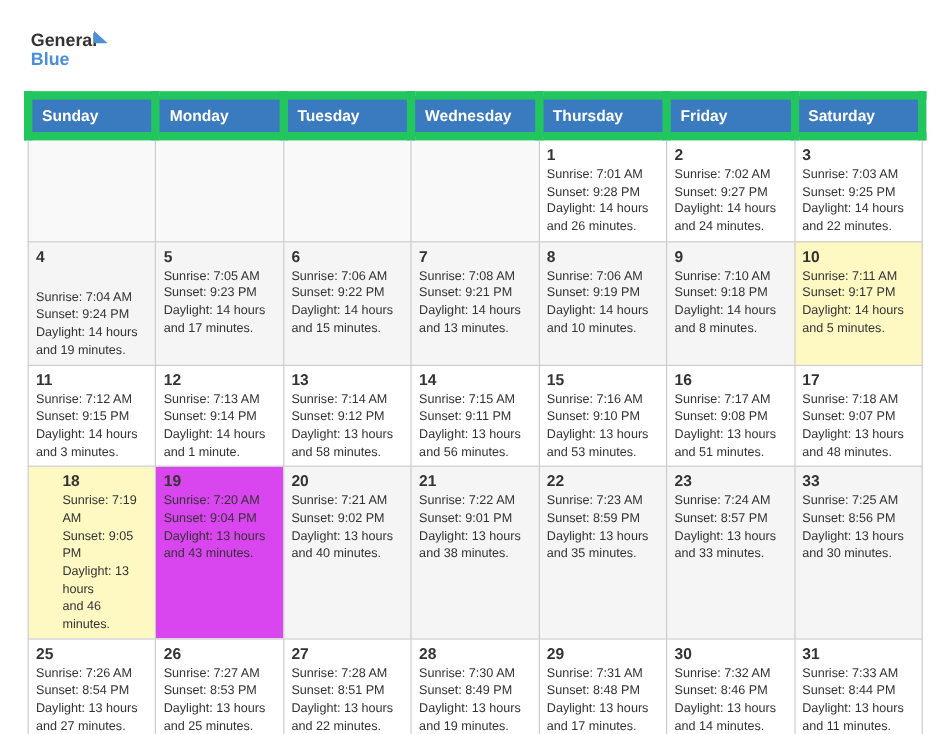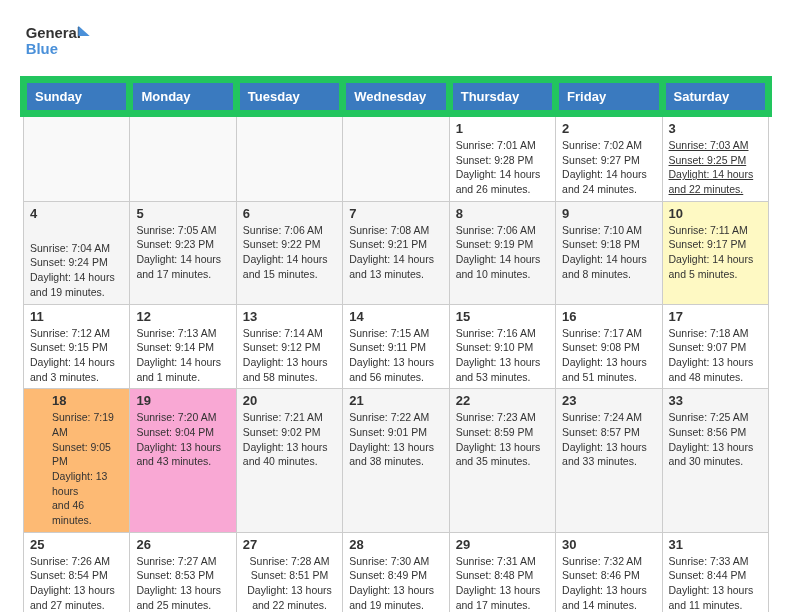--- a/index.html
+++ b/index.html
@@ -125,21 +125,21 @@
         </td>
         <td>
           <span class="day-num">2</span>
           <div class="day-info" style="white-space: pre-line;">Sunrise: 7:02 AM
 Sunset: 9:27 PM
 Daylight: 14 hours
 and 24 minutes.</div>
         </td>
         <td>
           <span class="day-num">3</span>
-          <div class="day-info" style="white-space: pre-line; text-decoration: underline;">Sunrise: 7:03 AM
+          <div class="day-info" style="white-space: pre-line;">Sunrise: 7:03 AM
 Sunset: 9:25 PM
 Daylight: 14 hours
 and 22 minutes.</div>
         </td>
       </tr>
       <tr>
         <td style="background: rgb(245, 245, 245);">
           <span class="day-num">4</span>
           <div class="day-info" style="white-space: pre-line; margin-top: 20px;">Sunrise: 7:04 AM
 Sunset: 9:24 PM
@@ -234,28 +234,28 @@
         </td>
         <td>
           <span class="day-num">17</span>
           <div class="day-info" style="white-space: pre-line;">Sunrise: 7:18 AM
 Sunset: 9:07 PM
 Daylight: 13 hours
 and 48 minutes.</div>
         </td>
       </tr>
       <tr>
-        <td style="background: #fdba74; padding-left: 28px;">
+        <td style="background: #fef9c3; padding-left: 28px;">
           <span class="day-num">18</span>
           <div class="day-info" style="white-space: pre-line;">Sunrise: 7:19 AM
 Sunset: 9:05 PM
 Daylight: 13 hours
 and 46 minutes.</div>
         </td>
-        <td style="background: #f9a8d4;">
+        <td style="background: #d946ef;">
           <span class="day-num">19</span>
           <div class="day-info" style="white-space: pre-line;">Sunrise: 7:20 AM
 Sunset: 9:04 PM
 Daylight: 13 hours
 and 43 minutes.</div>
         </td>
         <td style="background: rgb(245, 245, 245);">
           <span class="day-num">20</span>
           <div class="day-info" style="white-space: pre-line;">Sunrise: 7:21 AM
 Sunset: 9:02 PM
@@ -301,21 +301,21 @@
         </td>
         <td>
           <span class="day-num">26</span>
           <div class="day-info" style="white-space: pre-line;">Sunrise: 7:27 AM
 Sunset: 8:53 PM
 Daylight: 13 hours
 and 25 minutes.</div>
         </td>
         <td>
           <span class="day-num">27</span>
-          <div class="day-info" style="white-space: pre-line; text-align: center;">Sunrise: 7:28 AM
+          <div class="day-info" style="white-space: pre-line;">Sunrise: 7:28 AM
 Sunset: 8:51 PM
 Daylight: 13 hours
 and 22 minutes.</div>
         </td>
         <td>
           <span class="day-num">28</span>
           <div class="day-info" style="white-space: pre-line;">Sunrise: 7:30 AM
 Sunset: 8:49 PM
 Daylight: 13 hours
 and 19 minutes.</div>

